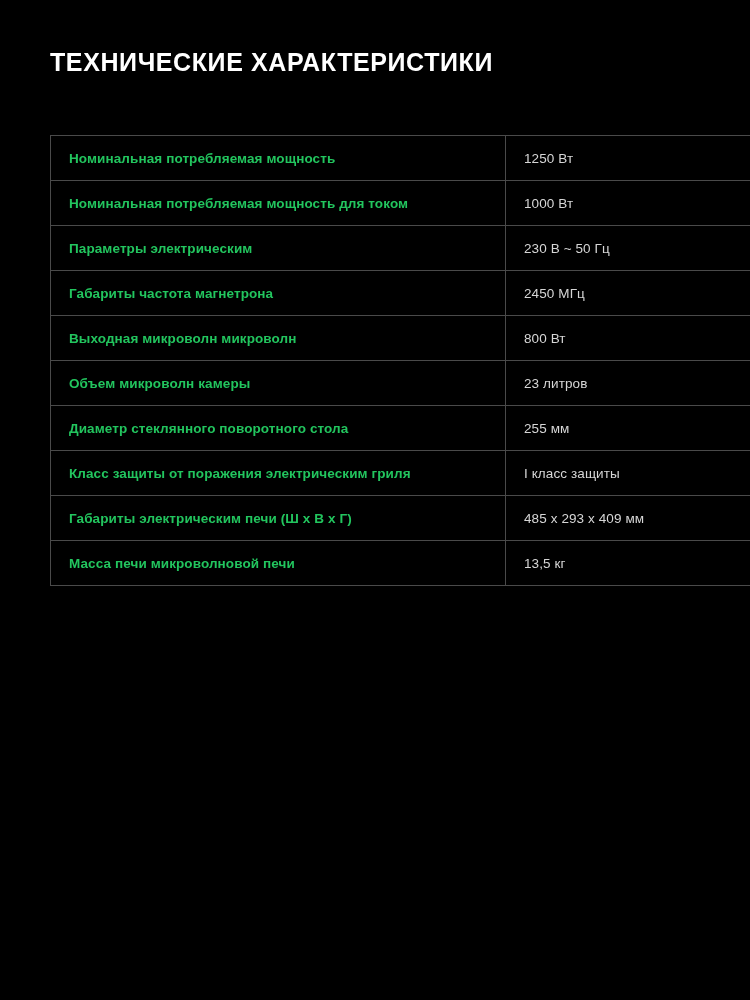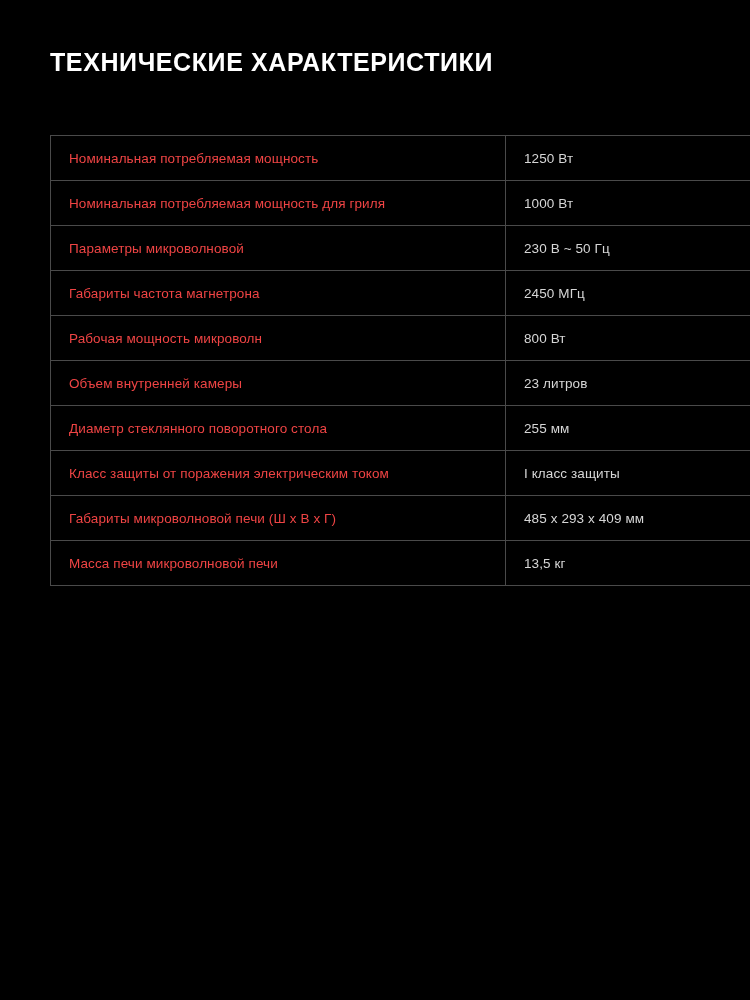--- a/index.html
+++ b/index.html
@@ -44,22 +44,22 @@
   }
   .spec-table td {
     border: 1px solid #4a4a4a;
     padding: 0 18px;
     vertical-align: middle;
     background: #000000;
   }
   .spec-table td.name {
     width: 418px;
     font-size: 13.5px;
-    font-weight: normal;
-    color: #ef4444;
+    font-weight: bold;
+    color: #22c55e;
     letter-spacing: 0.1px;
   }
   .spec-table td.value {
     width: 232px;
     font-size: 13.5px;
     font-weight: normal;
     color: #d6d6d6;
     letter-spacing: 0.1px;
   }
 </style>
@@ -70,49 +70,49 @@
 
   <div class="page-title">ТЕХНИЧЕСКИЕ ХАРАКТЕРИСТИКИ</div>
 
   <table class="spec-table">
     <tbody>
       <tr>
         <td class="name">Номинальная потребляемая мощность</td>
         <td class="value">1250 Вт</td>
       </tr>
       <tr>
-        <td class="name">Номинальная потребляемая мощность для гриля</td>
+        <td class="name">Номинальная потребляемая мощность для током</td>
         <td class="value">1000 Вт</td>
       </tr>
       <tr>
-        <td class="name">Параметры микроволновой</td>
+        <td class="name">Параметры электрическим</td>
         <td class="value">230 В ~ 50 Гц</td>
       </tr>
       <tr>
         <td class="name">Габариты частота магнетрона</td>
         <td class="value">2450 МГц</td>
       </tr>
       <tr>
-        <td class="name">Рабочая мощность микроволн</td>
+        <td class="name">Выходная микроволн микроволн</td>
         <td class="value">800 Вт</td>
       </tr>
       <tr>
-        <td class="name">Объем внутренней камеры</td>
+        <td class="name">Объем микроволн камеры</td>
         <td class="value">23 литров</td>
       </tr>
       <tr>
         <td class="name">Диаметр стеклянного поворотного стола</td>
         <td class="value">255 мм</td>
       </tr>
       <tr>
-        <td class="name">Класс защиты от поражения электрическим током</td>
+        <td class="name">Класс защиты от поражения электрическим гриля</td>
         <td class="value">I класс защиты</td>
       </tr>
       <tr>
-        <td class="name">Габариты микроволновой печи (Ш х В х Г)</td>
+        <td class="name">Габариты электрическим печи (Ш х В х Г)</td>
         <td class="value">485 х 293 х 409 мм</td>
       </tr>
       <tr>
         <td class="name">Масса печи микроволновой печи</td>
         <td class="value">13,5 кг</td>
       </tr>
     </tbody>
   </table>
 
 </div>

